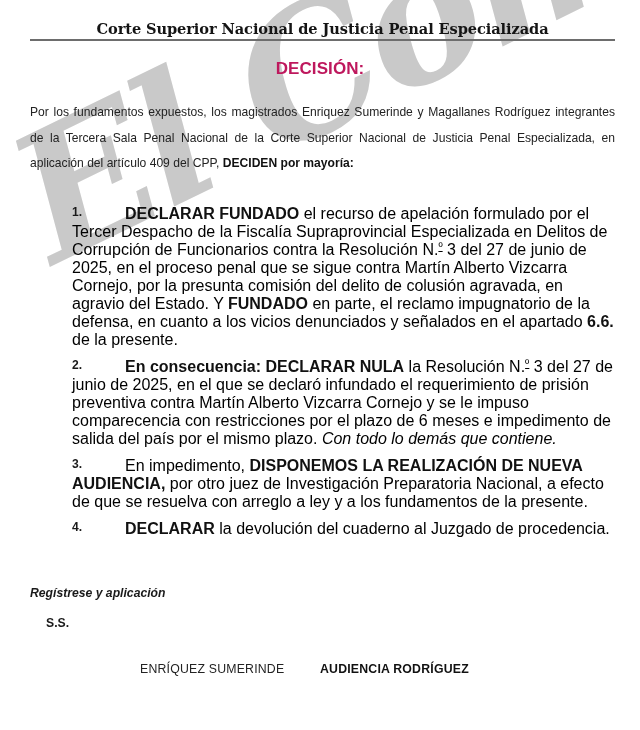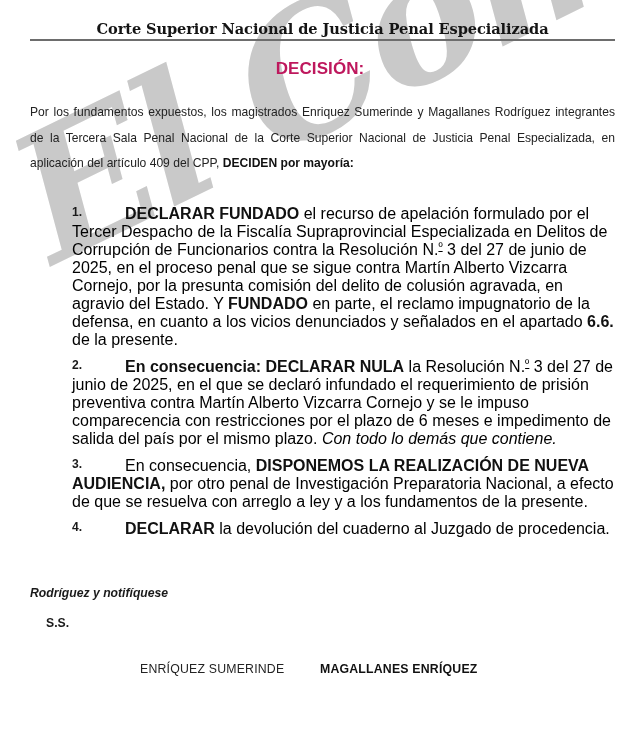--- a/index.html
+++ b/index.html
@@ -212,33 +212,33 @@
       <span class="body"><span class="firstindent"></span><b>DECLARAR FUNDADO</b><span> el recurso de apelación formulado por el Tercer Despacho de la Fiscalía Supraprovincial Especializada en Delitos de Corrupción de Funcionarios contra la Resolución N.</span><sup class="ord">º</sup><span> 3 del 27 de junio de 2025, en el proceso penal que se sigue contra Martín Alberto Vizcarra Cornejo, por la presunta comisión del delito de colusión agravada, en agravio del Estado. Y </span><b>FUNDADO</b><span> en parte, el reclamo impugnatorio de la defensa, en cuanto a los vicios denunciados y señalados en el apartado </span><b>6.6.</b><span> de la presente.</span></span>
     </div>
 
     <div class="para numbered">
       <span class="num">2.</span>
       <span class="body"><span class="firstindent"></span><b>En consecuencia: DECLARAR NULA</b><span> la Resolución N.</span><sup class="ord">º</sup><span> 3 del 27 de junio de 2025, en el que se declaró infundado el requerimiento de prisión preventiva contra Martín Alberto Vizcarra Cornejo y se le impuso comparecencia con restricciones por el plazo de 6 meses e impedimento de salida del país por el mismo plazo.  </span><i>Con todo lo demás que contiene.</i></span>
     </div>
 
     <div class="para numbered">
       <span class="num">3.</span>
-      <span class="body"><span class="firstindent"></span><span>En consecuencia, </span><b>DISPONEMOS LA REALIZACIÓN DE NUEVA AUDIENCIA,</b><span> por otro penal de Investigación Preparatoria Nacional, a efecto de que se resuelva con arreglo a ley y a los fundamentos de la presente.</span></span>
+      <span class="body"><span class="firstindent"></span><span>En impedimento, </span><b>DISPONEMOS LA REALIZACIÓN DE NUEVA AUDIENCIA,</b><span> por otro juez de Investigación Preparatoria Nacional, a efecto de que se resuelva con arreglo a ley y a los fundamentos de la presente.</span></span>
     </div>
 
     <div class="para numbered">
       <span class="num">4.</span>
       <span class="body"><span class="firstindent"></span><b>DECLARAR</b><span> la devolución del cuaderno al Juzgado de procedencia.</span></span>
     </div>
 
   </div>
 
   <div id="closing-area">
-    <p id="register-line">Rodríguez y notifíquese</p>
+    <p id="register-line">Regístrese y aplicación</p>
     <p id="ss-line">S.S.</p>
   </div>
 
   <div id="signature-row">
     <div id="sig-left">ENRÍQUEZ SUMERINDE</div>
-    <div id="sig-right">MAGALLANES ENRÍQUEZ</div>
+    <div id="sig-right">AUDIENCIA RODRÍGUEZ</div>
   </div>
 
 </div>
 
 </body></html>

